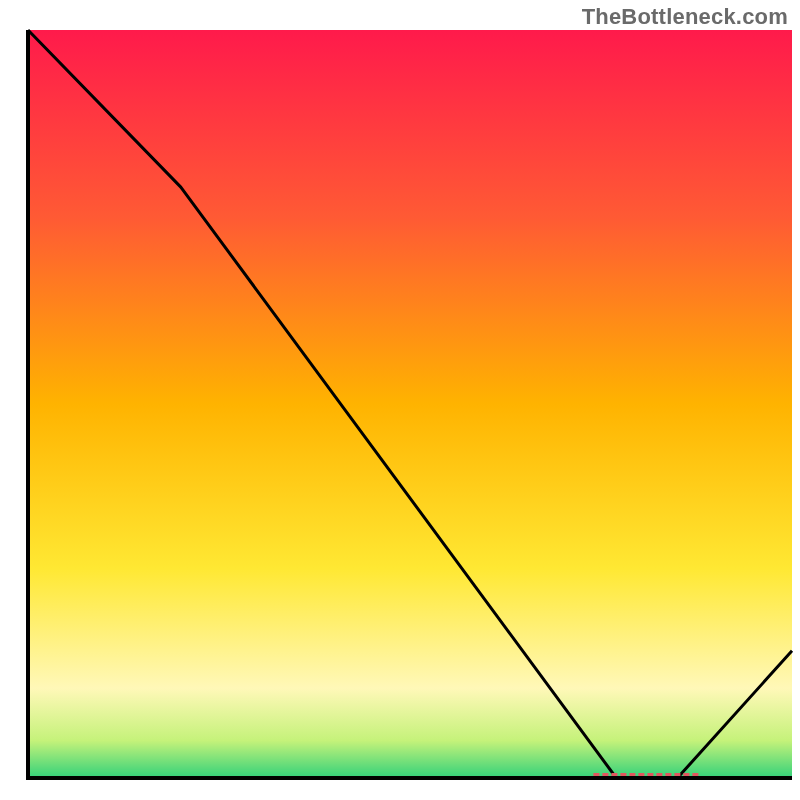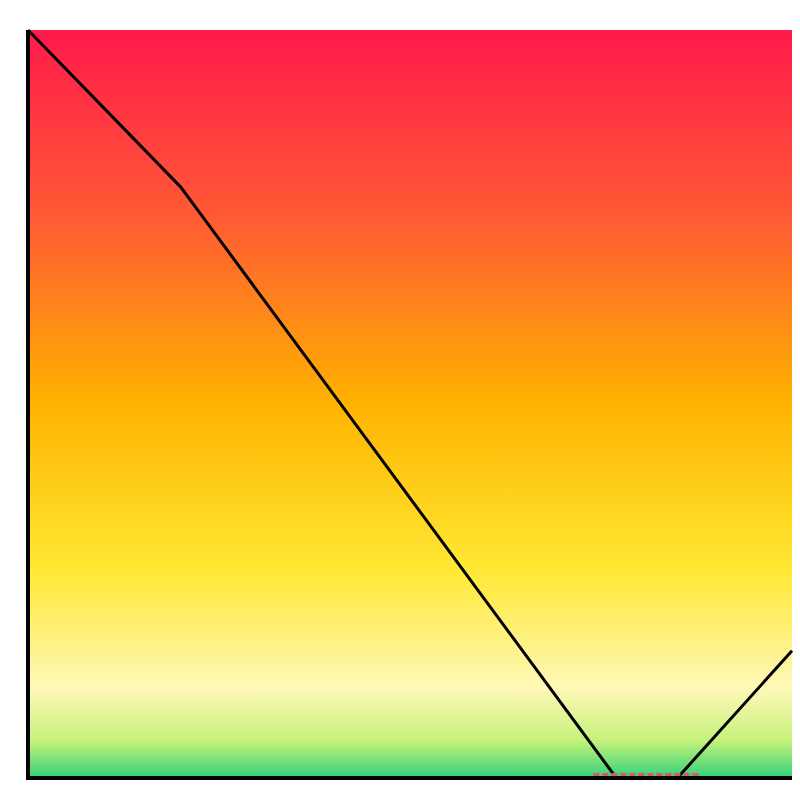--- a/index.html
+++ b/index.html
@@ -26,20 +26,21 @@
     letter-spacing: 0.2px;
   }
   svg {
     display: block;
   }
 </style>
 </head>
 <body>
 
 <div class="wrap">
+  <div class="watermark">TheBottleneck.com</div>
   <svg id="chart-svg" width="800" height="800" viewBox="0 0 800 800">
       <defs>
         <linearGradient id="bg-grad" x1="0" y1="0" x2="0" y2="1">
           <stop offset="0%" stop-color="#ff1a4b"></stop>
           <stop offset="25%" stop-color="#ff5a34"></stop>
           <stop offset="50%" stop-color="#ffb300"></stop>
           <stop offset="72%" stop-color="#ffe833"></stop>
           <stop offset="88%" stop-color="#fff8b8"></stop>
           <stop offset="95%" stop-color="#c5f27a"></stop>
           <stop offset="100%" stop-color="#33d17a"></stop>

